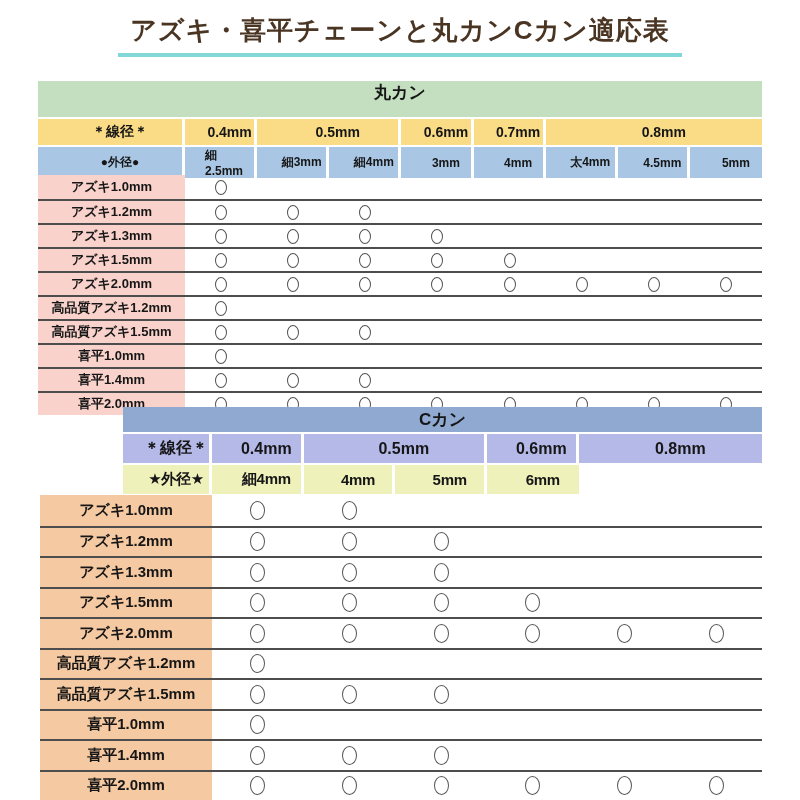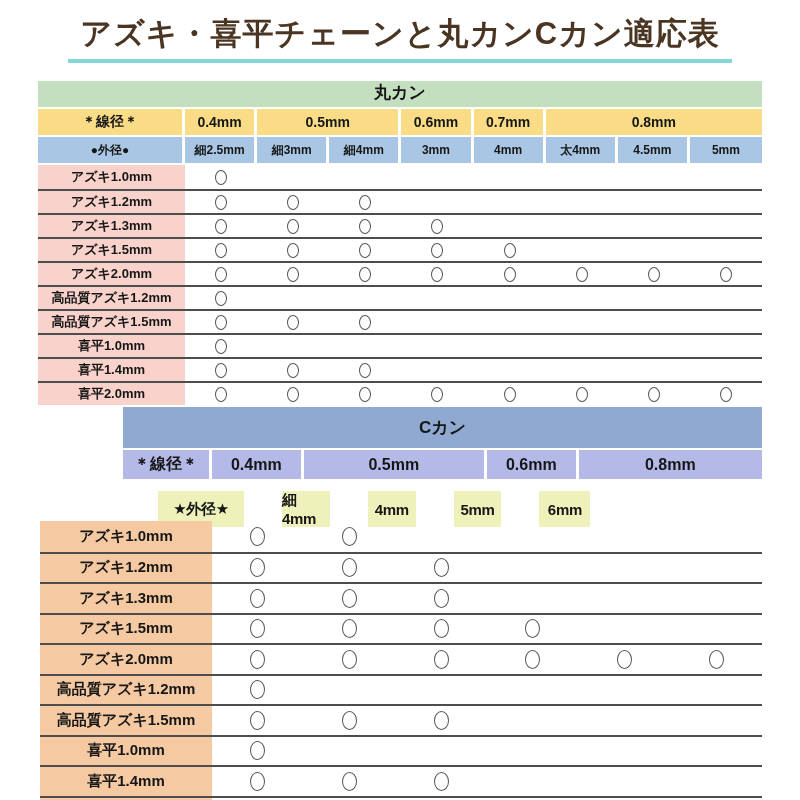--- a/index.html
+++ b/index.html
@@ -7,61 +7,61 @@
     width:800px;height:800px;background:#ffffff;
     font-family:"Liberation Sans","DejaVu Sans",sans-serif;
     font-weight:bold;color:var(--text,#161616);
     position:relative;overflow:hidden;
   }
   .page{position:absolute;inset:0;}
 
   
   .title-block{position:absolute;top:12px;left:0;width:100%;text-align:center;}
   .title{
-    display:inline-block;font-size:31px;letter-spacing:1px;
+    display:inline-block;font-size:26px;letter-spacing:1px;
     color:var(--title_text,#4a3523);
     border-bottom:4px solid var(--underline,#82d8d8);
     padding:2px 12px 5px 12px;line-height:1.3;
   }
 
   
   .row{box-sizing:border-box;}
   .hcell{display:flex;align-items:center;justify-content:center;font-size:17px;}
-  .wcell,.ocell{display:flex;align-items:center;justify-content:center;}
+  .wcell,.ocell{display:flex;align-items:center;justify-content:center;padding-left:20px;}
   .wire > div:not(:last-child),
   .od   > div:not(:last-child){border-right:3px solid #ffffff;box-sizing:border-box;}
   .spacer{background:transparent;}
   .label-cell{display:flex;align-items:center;justify-content:center;}
   .mark-cell{display:flex;align-items:center;justify-content:center;}
   .data-row{box-sizing:border-box;}
   .tbody .data-row + .data-row{border-top:2px solid var(--line,#4d4d4d);}
   .circle{display:inline-block;border:1.5px solid var(--circle,#555);border-radius:50%;box-sizing:border-box;}
 
   
   .maru{position:absolute;left:38px;top:81px;width:724px;}
-  .maru .t-header{height:26px;background:var(--green,#c3dfbf);}
+  .maru .t-header{height:36px;background:var(--green,#c3dfbf);}
   .m-grid{display:grid;grid-template-columns:147px repeat(8,1fr);}
   .maru .wire{height:26px;margin-top:2px;}
   .maru .wire > div{background:var(--yellow,#fadc87);font-size:14px;}
   .maru .od{height:26px;margin-top:2px;}
   .maru .od > div{background:var(--blue,#a9c7e4);font-size:12px;}
   .maru .tbody{margin-top:2px;}
   .maru .data-row{display:grid;grid-template-columns:147px repeat(8,1fr);height:24px;}
   .maru .label-cell{background:var(--pink,#f8d2cb);font-size:13px;}
   .maru .circle{width:12px;height:15px;}
 
   
   .ckan{position:absolute;left:40px;top:407px;width:722px;}
-  .ckan .t-header{display:grid;grid-template-columns:83px 1fr;height:41px;}
+  .ckan .t-header{display:grid;grid-template-columns:83px 1fr;height:25px;}
   .ckan .t-header .hcell{background:var(--cblue,#8fa9d1);}
   .c-grid{display:grid;grid-template-columns:83px 89px repeat(6,1fr);}
   .ckan .wire{height:29px;margin-top:2px;}
   .ckan .wire > div{background:var(--lavender,#b5b9e8);font-size:16px;}
   .ckan .wire > .spacer{background:transparent;}
-  .ckan .od{height:29px;margin-top:12px;gap:35px;}
+  .ckan .od{height:29px;margin-top:2px;}
   .ckan .od > div{background:var(--paleyellow,#eff1bb);font-size:15px;letter-spacing:-0.3px;}
   .ckan .od > .spacer{background:transparent;}
   .ckan .tbody{margin-top:1px;}
   .ckan .data-row{display:grid;grid-template-columns:172px repeat(6,1fr);height:30.5px;}
   .ckan .label-cell{background:var(--orange,#f5c9a2);font-size:15px;}
   .ckan .circle{width:15px;height:19px;}
 </style>
 </head>
 <body>
 

